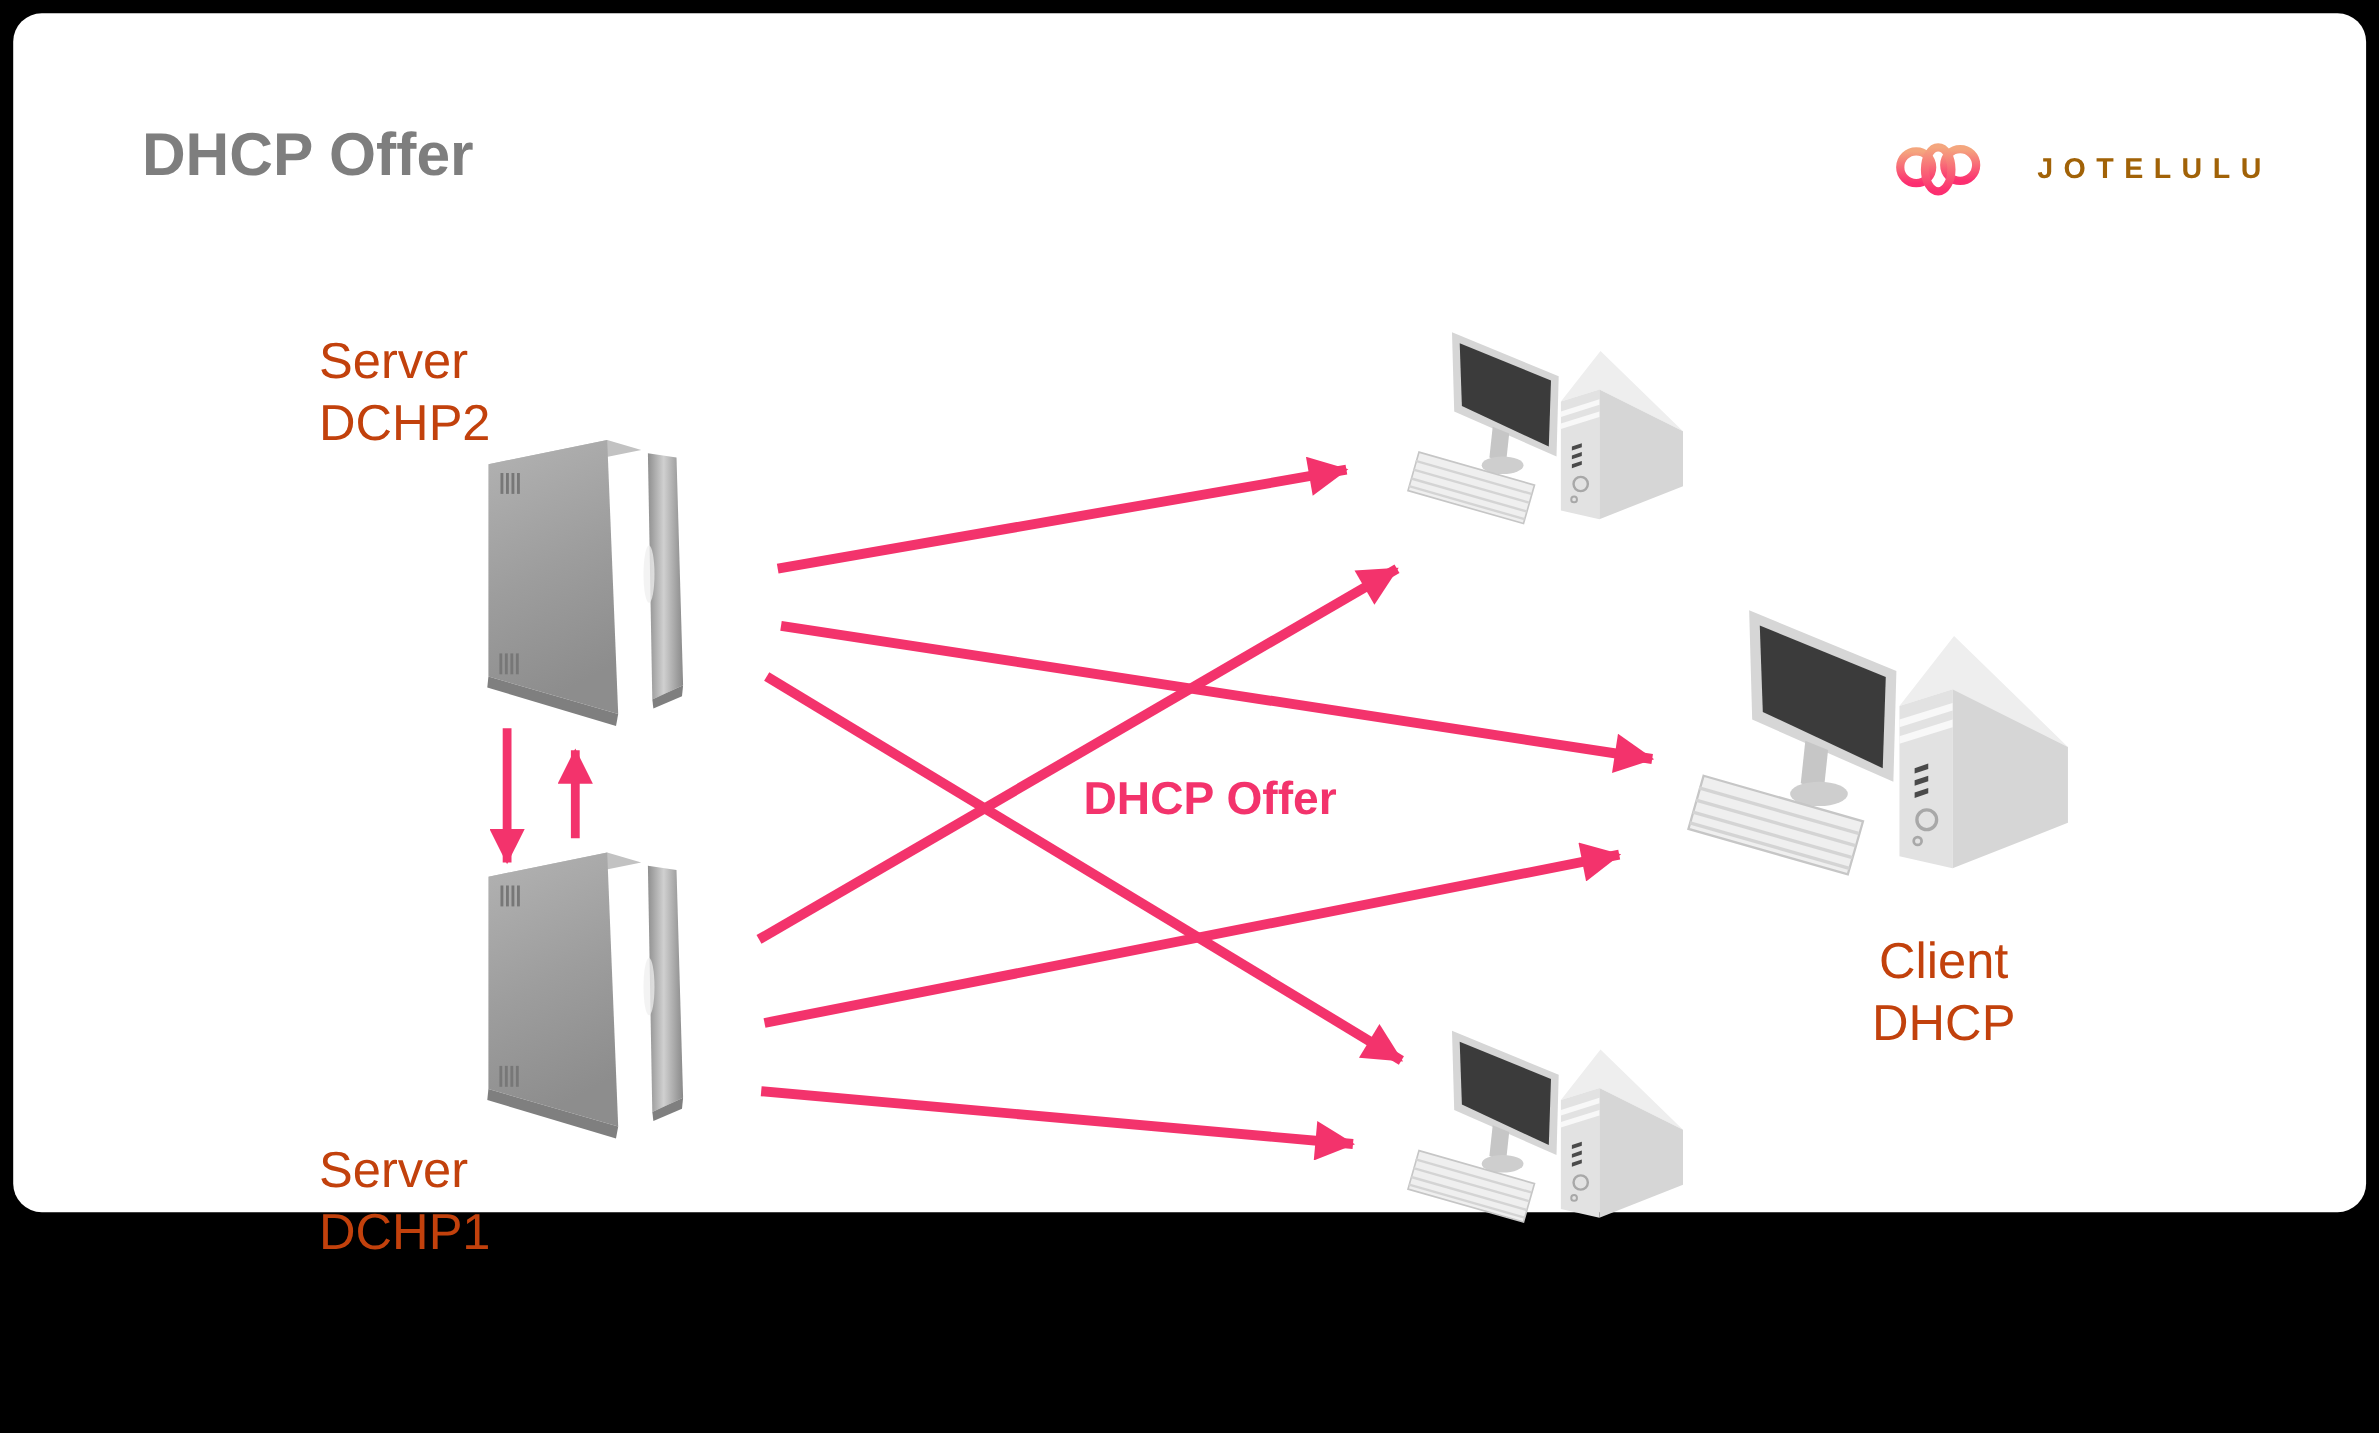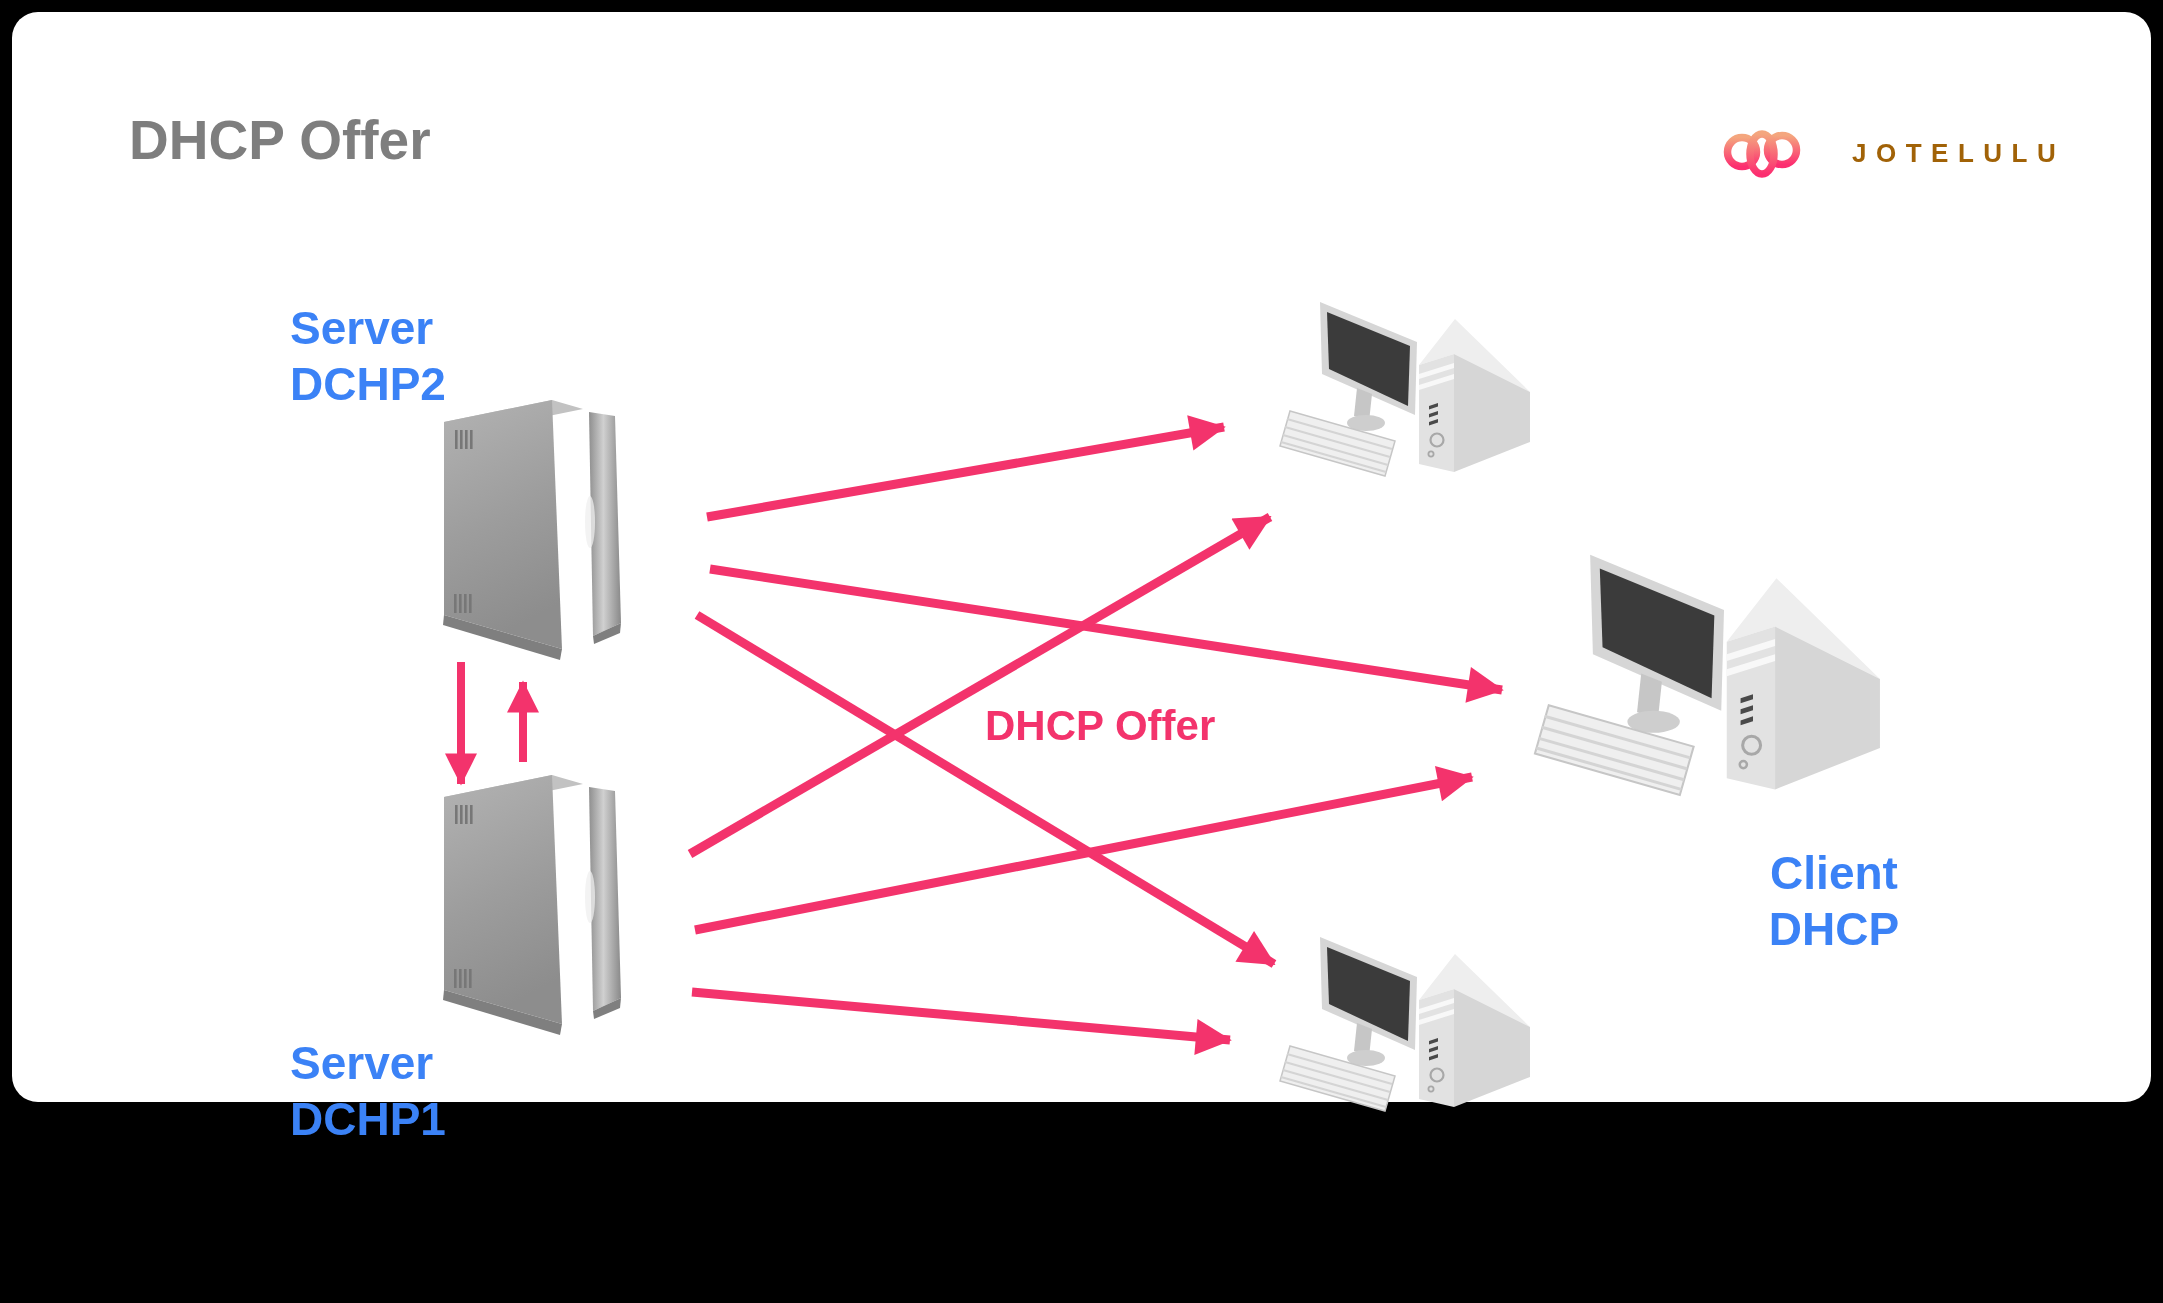--- a/index.html
+++ b/index.html
@@ -2,24 +2,24 @@
 <html><head>
 <meta charset="utf-8">
 <style>
   html,body{margin:0;padding:0;background:#000;}
   .stage{position:relative;width:2163px;height:1303px;background:#000;overflow:hidden;
          font-family:"Liberation Sans","DejaVu Sans",sans-serif;}
   .card{position:absolute;left:12px;top:12px;width:2139px;height:1090px;background:#fff;border-radius:26px;}
   .abs{position:absolute;}
   .page-title{left:117px;top:96px;font-size:55px;font-weight:700;color:#7e7e7e;letter-spacing:0;}
   .brand{left:1840px;top:126px;font-size:26px;font-weight:700;color:#a16207;letter-spacing:9.5px;}
-  .node-label{font-size:46px;font-weight:700;color:#3b82f6;line-height:56px;}
+  .node-label{font-size:46px;font-weight:400;color:#c2410c;line-height:56px;}
   .lbl-server2{left:278px;top:288px;text-align:left;}
   .lbl-server1{left:278px;top:1023px;text-align:left;}
-  .lbl-client{left:1672px;top:833px;width:300px;text-align:center;}
+  .lbl-client{left:1605px;top:833px;width:300px;text-align:center;}
   .flow-label{left:973px;top:690px;font-size:42px;font-weight:700;color:#f3336c;}
   .overlay{position:absolute;left:0;top:0;}
 </style>
 </head>
 <body>
 
 <div class="stage">
   <div class="card">
 
     <svg class="overlay" width="2163" height="1303" viewBox="0 0 2163 1303">

